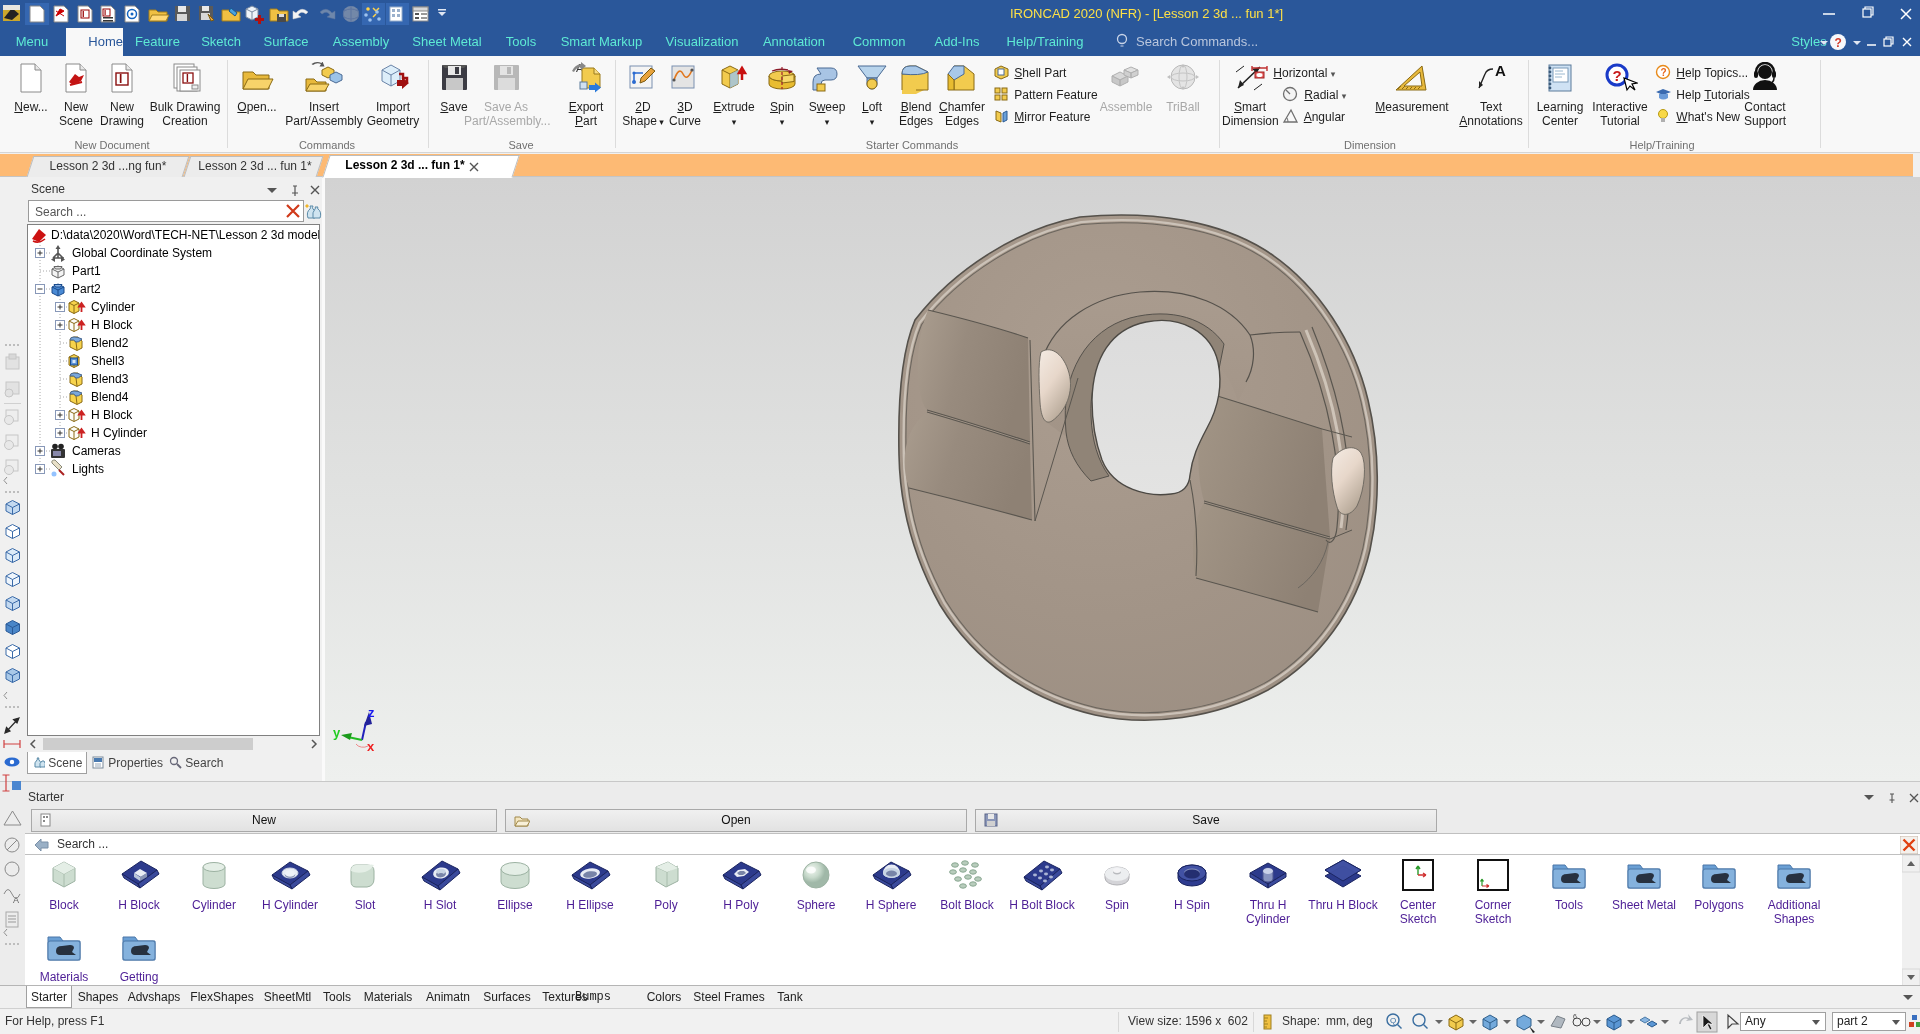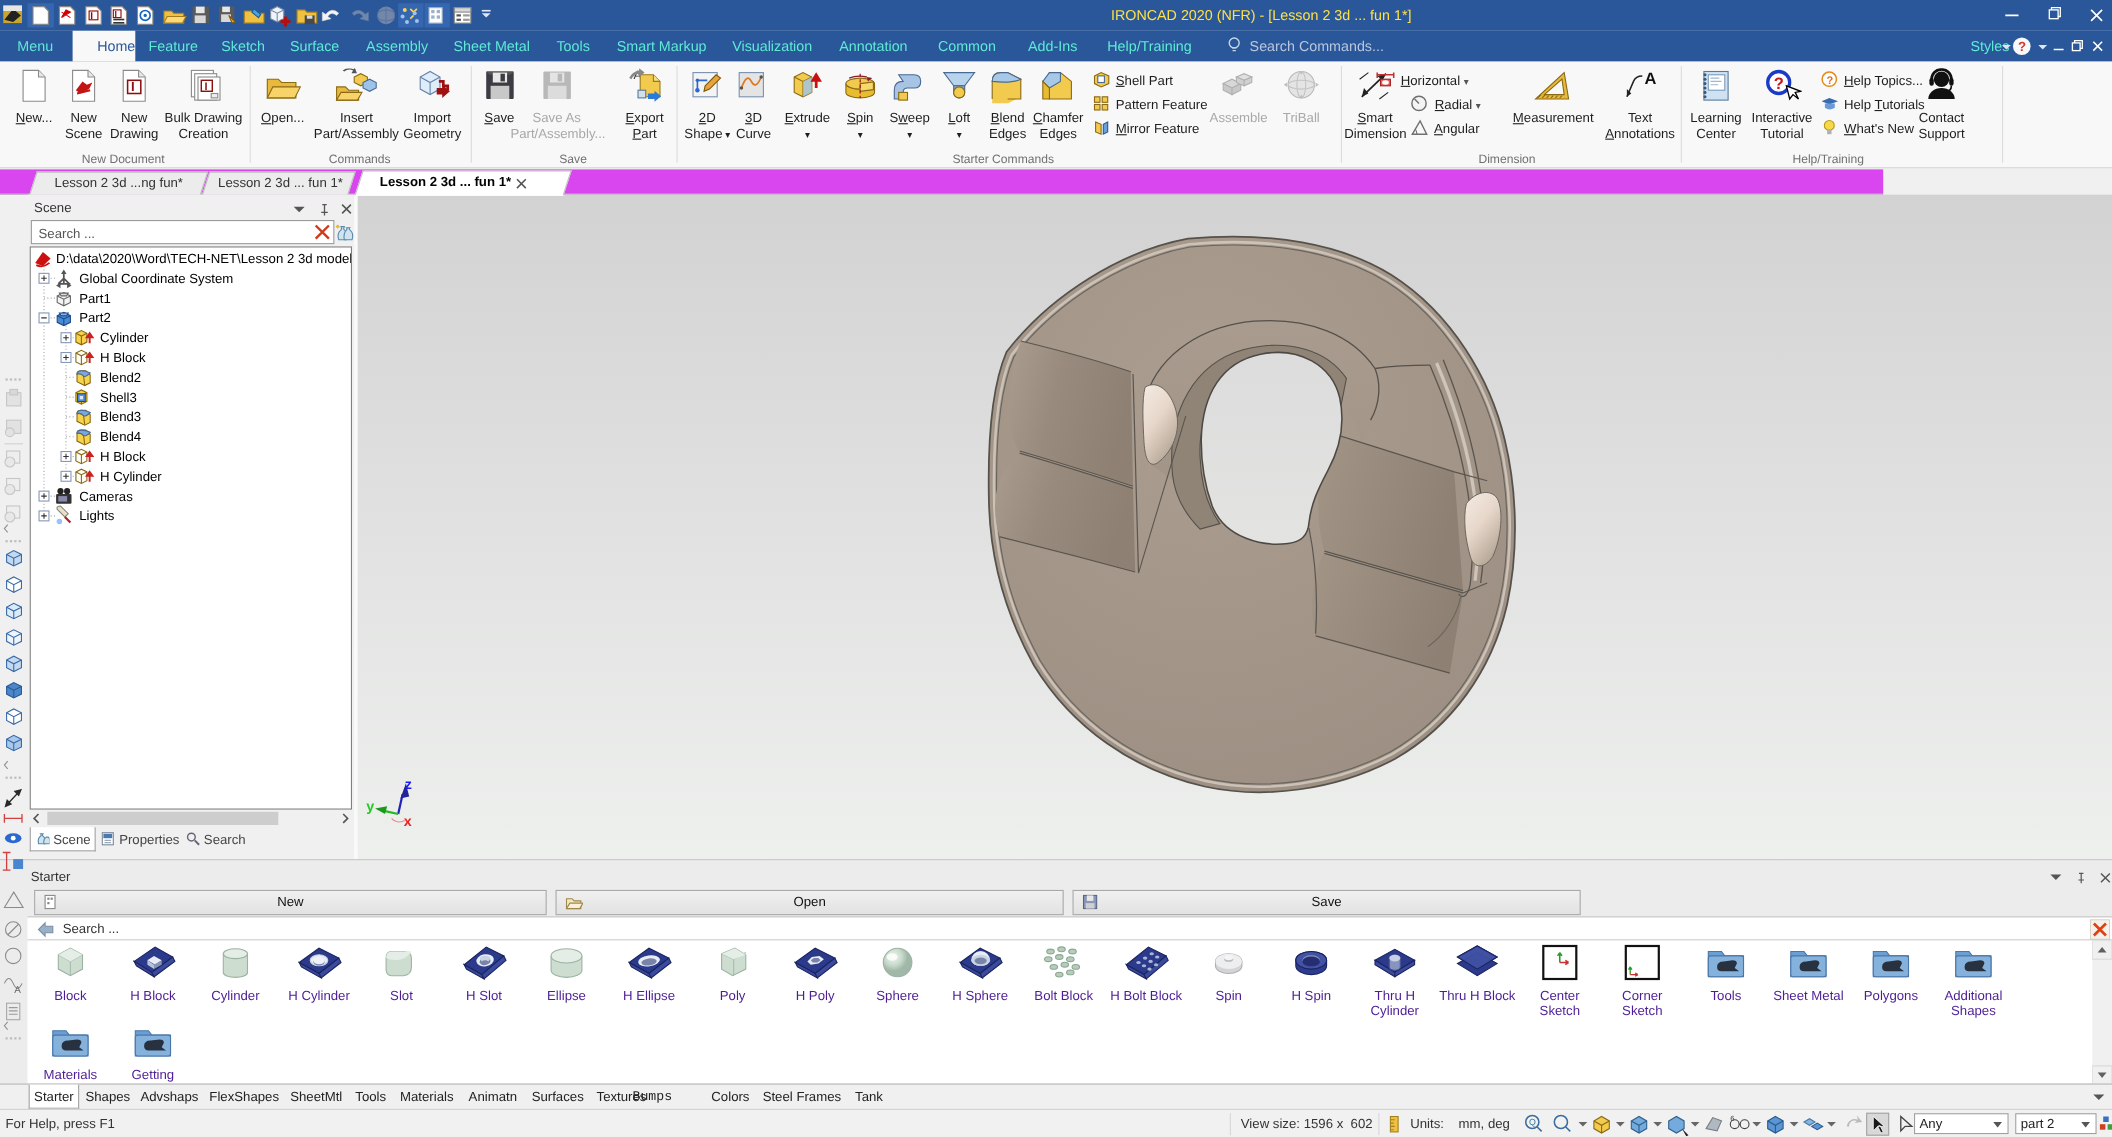--- a/index.html
+++ b/index.html
@@ -14,21 +14,21 @@
   
   #ribbon { left:0; top:56px; width:1920px; height:97px; background:#f8f8f8; border-bottom:1px solid #d5d5d5; }
   .rsep { position:absolute; top:4px; height:88px; width:1px; background:#dcdcdc; }
   .rlabel { position:absolute; top:83px; font-size:11px; color:#707070; text-align:center; white-space:nowrap; }
   .ritem { position:absolute; top:6px; text-align:center; font-size:12px; color:#1e1e1e; }
   .ritem .cap { margin-top:3px; line-height:14px; white-space:nowrap; }
   .ritem.dis { color:#a8a8a8; }
   .smallrow { position:absolute; height:22px; font-size:12px; color:#1e1e1e; white-space:nowrap; line-height:16px; }
   .smallrow svg { vertical-align:-3px; }
   
-  #tabstrip { left:0; top:154px; width:1712px; height:23px; background:#d946ef; border-bottom:1px solid #c4c4c4; }
+  #tabstrip { left:0; top:154px; width:1913px; height:23px; background:#fdba74; border-bottom:1px solid #c4c4c4; }
   .dtab { position:absolute; top:2px; height:21px; line-height:21px; font-size:12px; color:#333; background:#ececec; border:1px solid #bdbdbd; border-bottom:none; text-align:center; }
   .dtab.active { background:#ffffff; font-weight:bold; color:#000; top:1px; height:23px; z-index:3; }
   
   #leftrail { left:0; top:177px; width:25px; height:808px; background:transparent; z-index:5; }
   #scenepanel { left:25px; top:177px; width:297px; height:604px; background:#f0f0f0; }
   #viewport { left:322px; top:177px; width:1598px; height:604px; background:linear-gradient(#d2d2d2, #eef0ee); border-left:3px solid #fafafa; }
   
   #scenehdr { position:absolute; left:0px; top:3px; width:297px; height:20px; font-size:12px; color:#333; }
   #searchbox { position:absolute; left:3px; top:23px; width:276px; height:22px; background:#fff; border:1px solid #9a9a9a; font-size:12px; color:#555; line-height:20px; }
   #treebox { position:absolute; left:2px; top:47px; width:293px; height:512px; background:#fff; border:1px solid #808080; overflow:hidden; }
@@ -1084,21 +1084,21 @@
   </div>
   <div class="abs" id="statusbar">
     <div style="position:absolute;left:5px;top:5px;">For Help, press F1</div>
     <div style="position:absolute;left:1118px;top:3px;width:1px;height:20px;background:#d8d8d8;"></div>
     <div style="position:absolute;left:1253px;top:3px;width:1px;height:20px;background:#d8d8d8;"></div>
     <div style="position:absolute;left:1128px;top:5px;">View size: 1596 x&nbsp; 602</div>
     <svg width="12" height="16" style="position:absolute;left:1262px;top:5px;">
       <rect x="2" y="1" width="7" height="14" fill="#f0c040" stroke="#a08020"></rect>
       <path d="M2 4 h4 M2 7 h3 M2 10 h4 M2 13 h3" stroke="#a08020"></path>
     </svg>
-    <div style="position:absolute;left:1282px;top:5px;">Units:</div>
+    <div style="position:absolute;left:1282px;top:5px;">Shape:</div>
     <div style="position:absolute;left:1326px;top:5px;">mm, deg</div>
     <svg width="540" height="24" style="position:absolute;left:1383px;top:1px;">
       <g fill="none" stroke="#3a6ea0" stroke-width="1.4">
         <circle cx="10" cy="10" r="6"></circle>
         <path d="M14.5 14.5 l4 4"></path>
         <circle cx="36" cy="10" r="6"></circle>
         <path d="M40.5 14.5 l4 4"></path>
       </g>
       <text x="7" y="13" font-size="8" fill="#3a6ea0">Q</text>
       <path d="M52 10 l4 4 l4 -4 z" fill="#666"></path>

